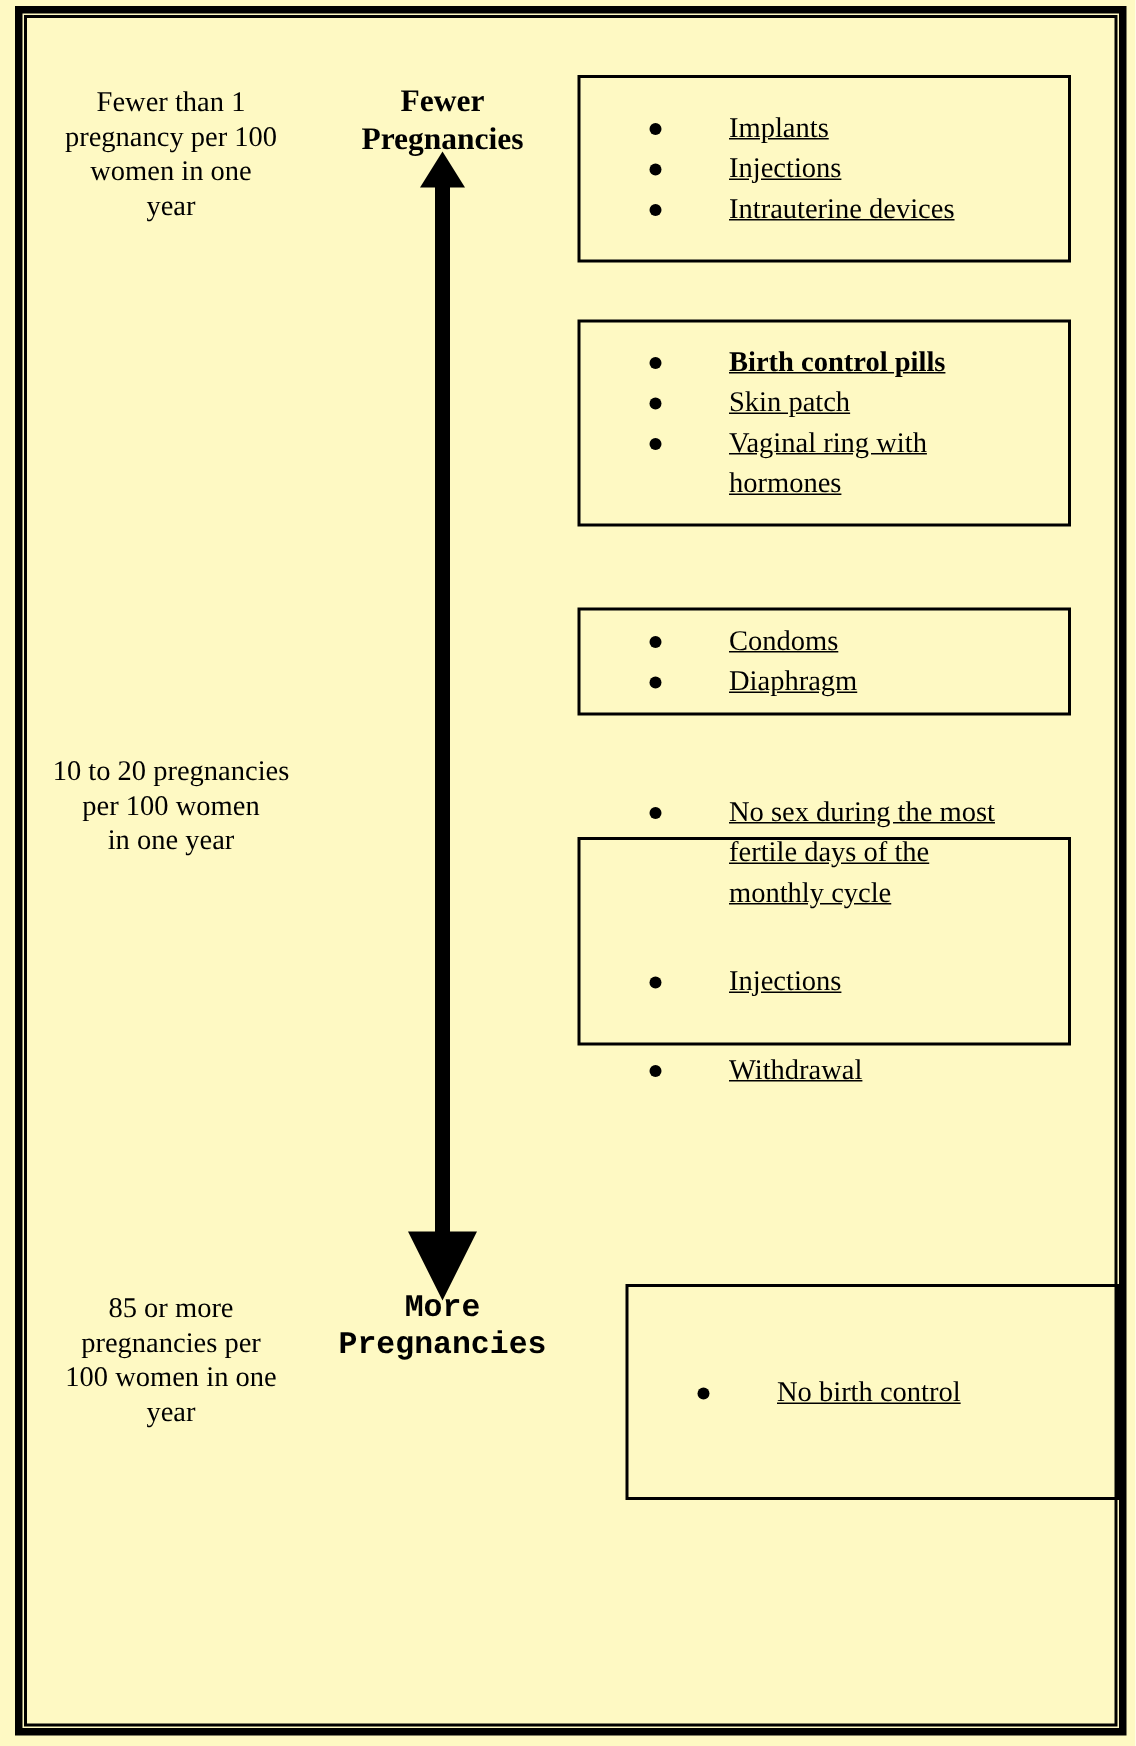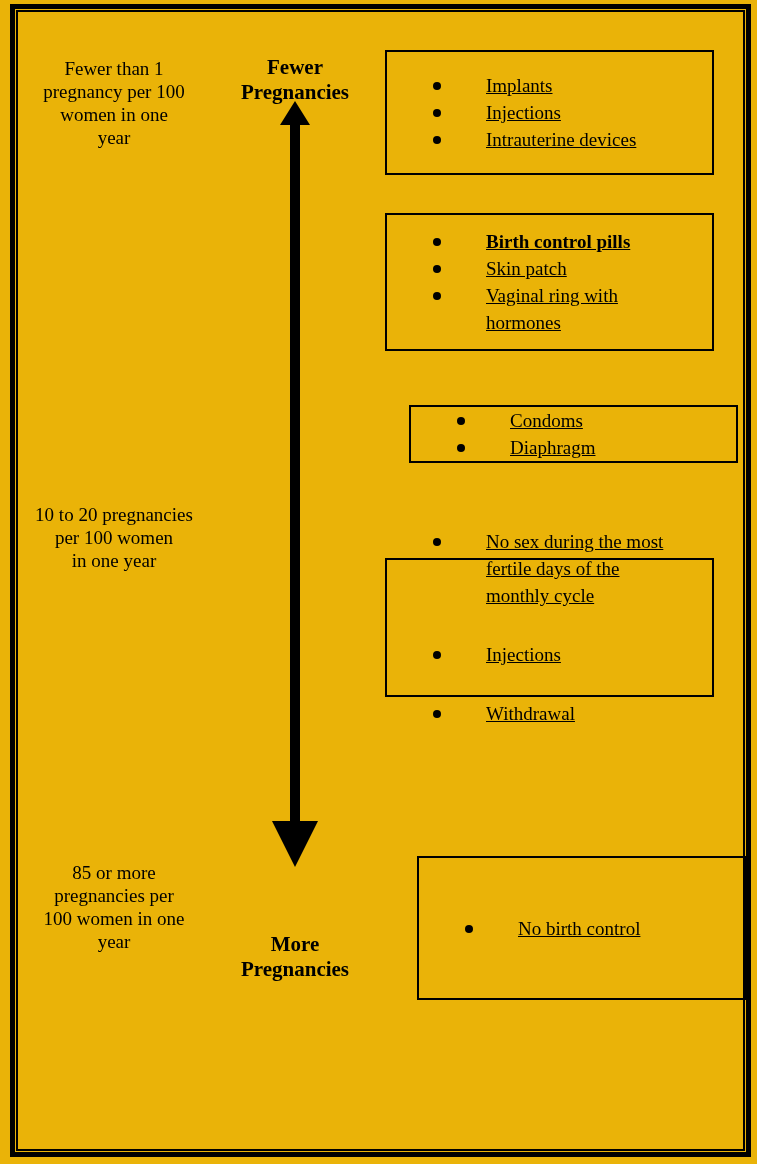--- a/index.html
+++ b/index.html
@@ -1,20 +1,20 @@
 <!DOCTYPE html>
 <html><head>
 <meta charset="utf-8">
 <style>
   html, body { margin: 0; padding: 0; background: #ffffff; }
   .canvas {
     position: relative;
     width: 757px;
     height: 1164px;
-    background: #eab308;
+    background: #fef9c3;
     color: #000000;
     font-family: "Liberation Serif", serif;
     overflow: hidden;
   }
   
   .frame-outer {
     position: absolute;
     left: 10px; top: 4px;
     width: 741px; height: 1153px;
     border: 5px solid #000;
@@ -43,21 +43,21 @@
     position: absolute;
     left: 225px;
     width: 140px;
     text-align: center;
     font-weight: bold;
     font-size: 21px;
     line-height: 25px;
     white-space: pre-line;
   }
   .axis-top    { top: 55px; }
-  .axis-bottom { top: 932px; }
+  .axis-bottom { top: 860px; font-family: Liberation Mono, monospace; }
   
   .arrow-head-up {
     position: absolute;
     left: 280px; top: 101px;
     width: 0; height: 0;
     border-left: 15px solid transparent;
     border-right: 15px solid transparent;
     border-bottom: 24px solid #000;
   }
   .arrow-shaft {
@@ -80,21 +80,21 @@
     left: 385px;
     width: 329px;
     border: 2px solid #000;
     box-sizing: border-box;
     display: flex;
     flex-direction: column;
     justify-content: center;
   }
   .box-1 { top: 50px;  height: 125px; }
   .box-2 { top: 213px; height: 138px; }
-  .box-3 { top: 405px; height: 58px; margin-left: 24px; }
+  .box-3 { top: 405px; height: 72px; }
   .box-4 { top: 558px; height: 139px; gap: 32px; }
   .box-5 { top: 856px; height: 144px; margin-left: 32px; }
   .mitem {
     display: grid;
     grid-template-columns: 55px 1fr;
     padding-left: 44px;
     padding-right: 6px;
     font-size: 19px;
     line-height: 27px;
     text-decoration: underline;

